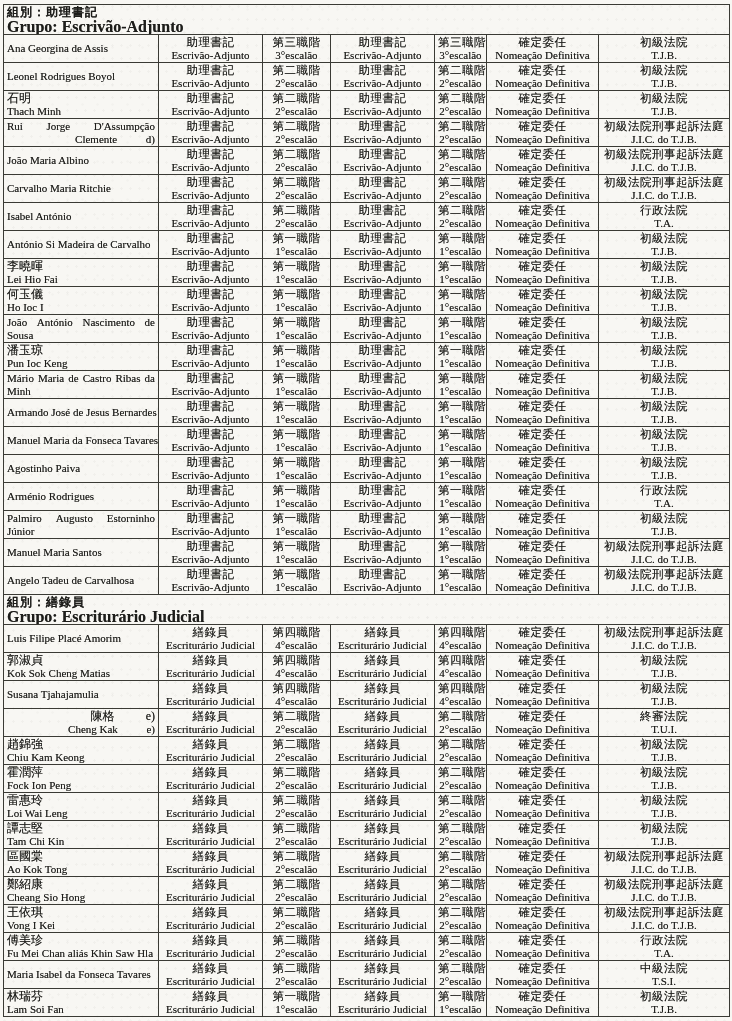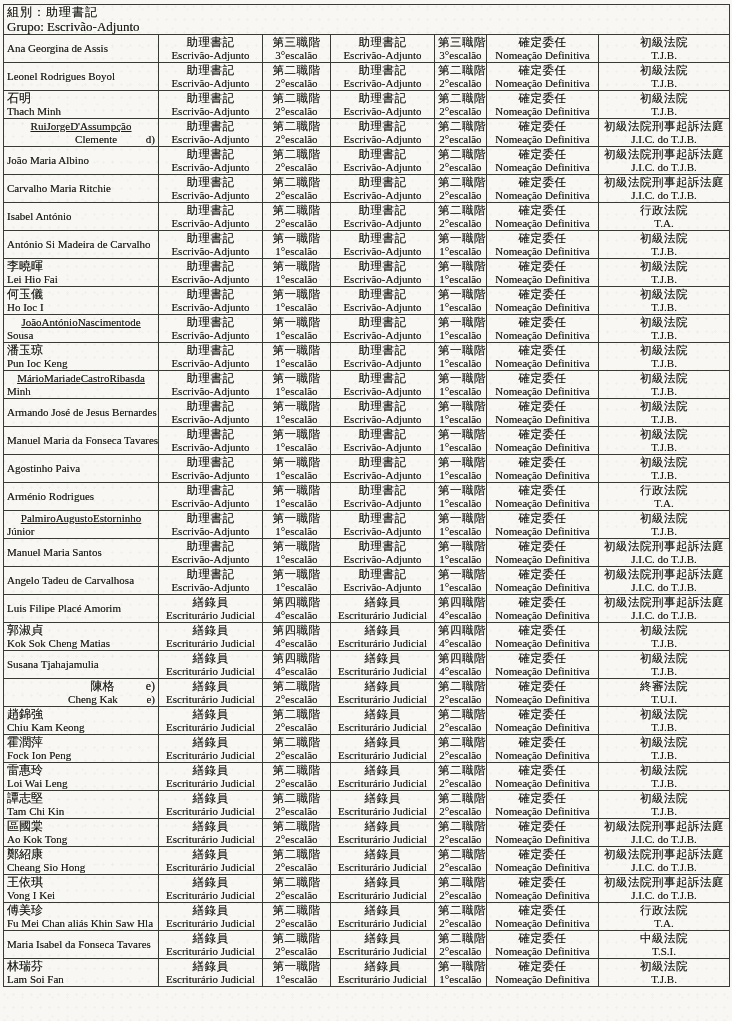--- a/index.html
+++ b/index.html
@@ -25,31 +25,31 @@
     text-shadow:0 0 .5px rgba(20,20,18,.6);
   }
   table.staff td {
     border:1px solid #3a3a34;
     padding:0 3px;
     vertical-align:middle;
     overflow:hidden;
   }
   tr.group-row { height:30px; }
   tr.data-row  { height:28px; }
-  td.group-cell { padding:1px 4px; }
+  td.group-cell { padding:1px 4px;font-weight:bold; }
   .group-line-cn { font-size:12px; line-height:15px; letter-spacing:1px; }
-  .group-line-pt { font-size:13px; line-height:14px; }
+  .group-line-pt { font-size:16px; line-height:14px; }
   td.name-cell { padding:0 4px 0 3px; }
   .name-wrap {
     display:flex; flex-direction:column; justify-content:center;
     height:26px;
   }
   .name-line { font-size:11px; line-height:13px; white-space:nowrap; }
   .name-line.cjk { font-size:12px; }
-  .name-line.fill { display:flex; justify-content:center;text-decoration:underline; }
+  .name-line.fill { display:flex; justify-content:space-between; }
   .name-line.gap  { display:flex; gap:2.6em;justify-content:flex-end; }
   td.c { text-align:center; }
   .l1 { font-size:11.5px; line-height:14px; letter-spacing:.5px; white-space:nowrap; }
   .l2 { font-size:11px;  line-height:13px; white-space:nowrap; }
 </style>
 </head>
 <body>
 
 <div class="page">
   <table class="staff">
@@ -713,20 +713,26 @@
           </td>
           <td class="c">
             <div class="l1">確定委任</div>
             <div class="l2">Nomeação Definitiva</div>
           </td>
           <td class="c">
             <div class="l1">初級法院刑事起訴法庭</div>
             <div class="l2">J.I.C. do T.J.B.</div>
           </td>
         </tr>
+        <tr class="group-row">
+          <td class="group-cell" colspan="7">
+            <div class="group-line-cn">組別：繕錄員</div>
+            <div class="group-line-pt">Grupo: Escriturário Judicial</div>
+          </td>
+        </tr>
         <tr class="data-row">
           <td class="name-cell">
             <div class="name-wrap">
               <div class="name-line">Luis Filipe Placé Amorim</div>
             </div>
           </td>
           <td class="c">
             <div class="l1">繕錄員</div>
             <div class="l2">Escriturário Judicial</div>
           </td>

